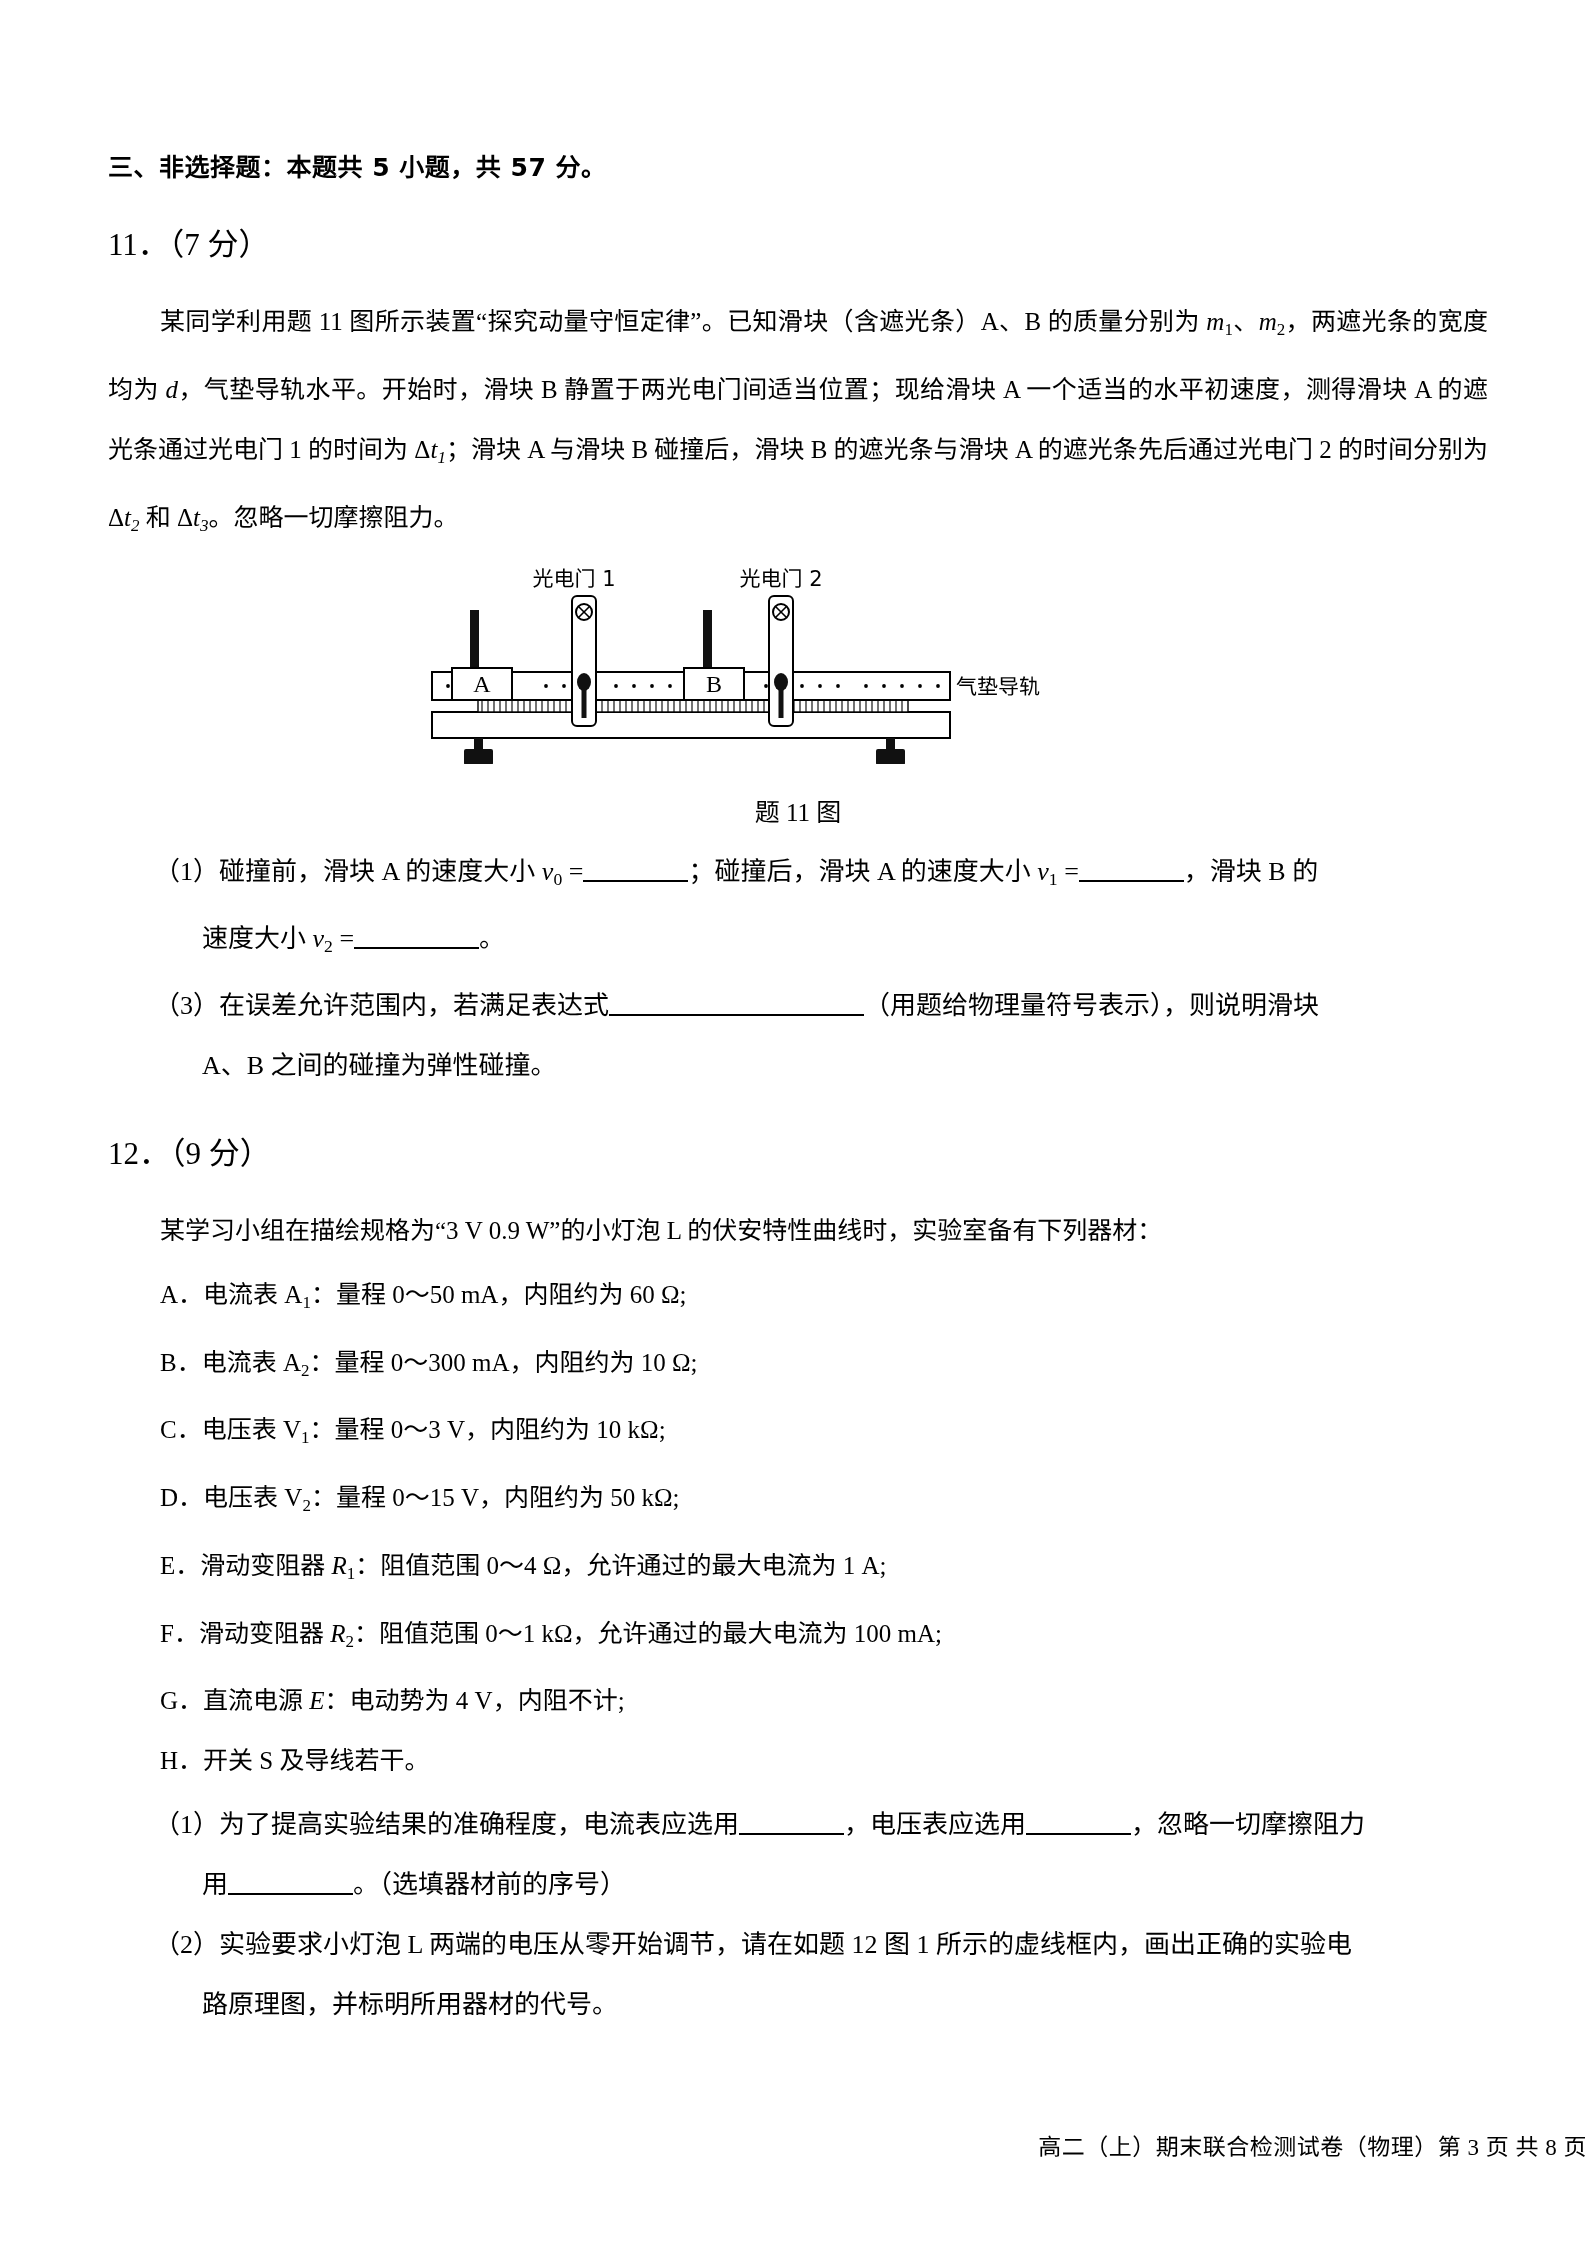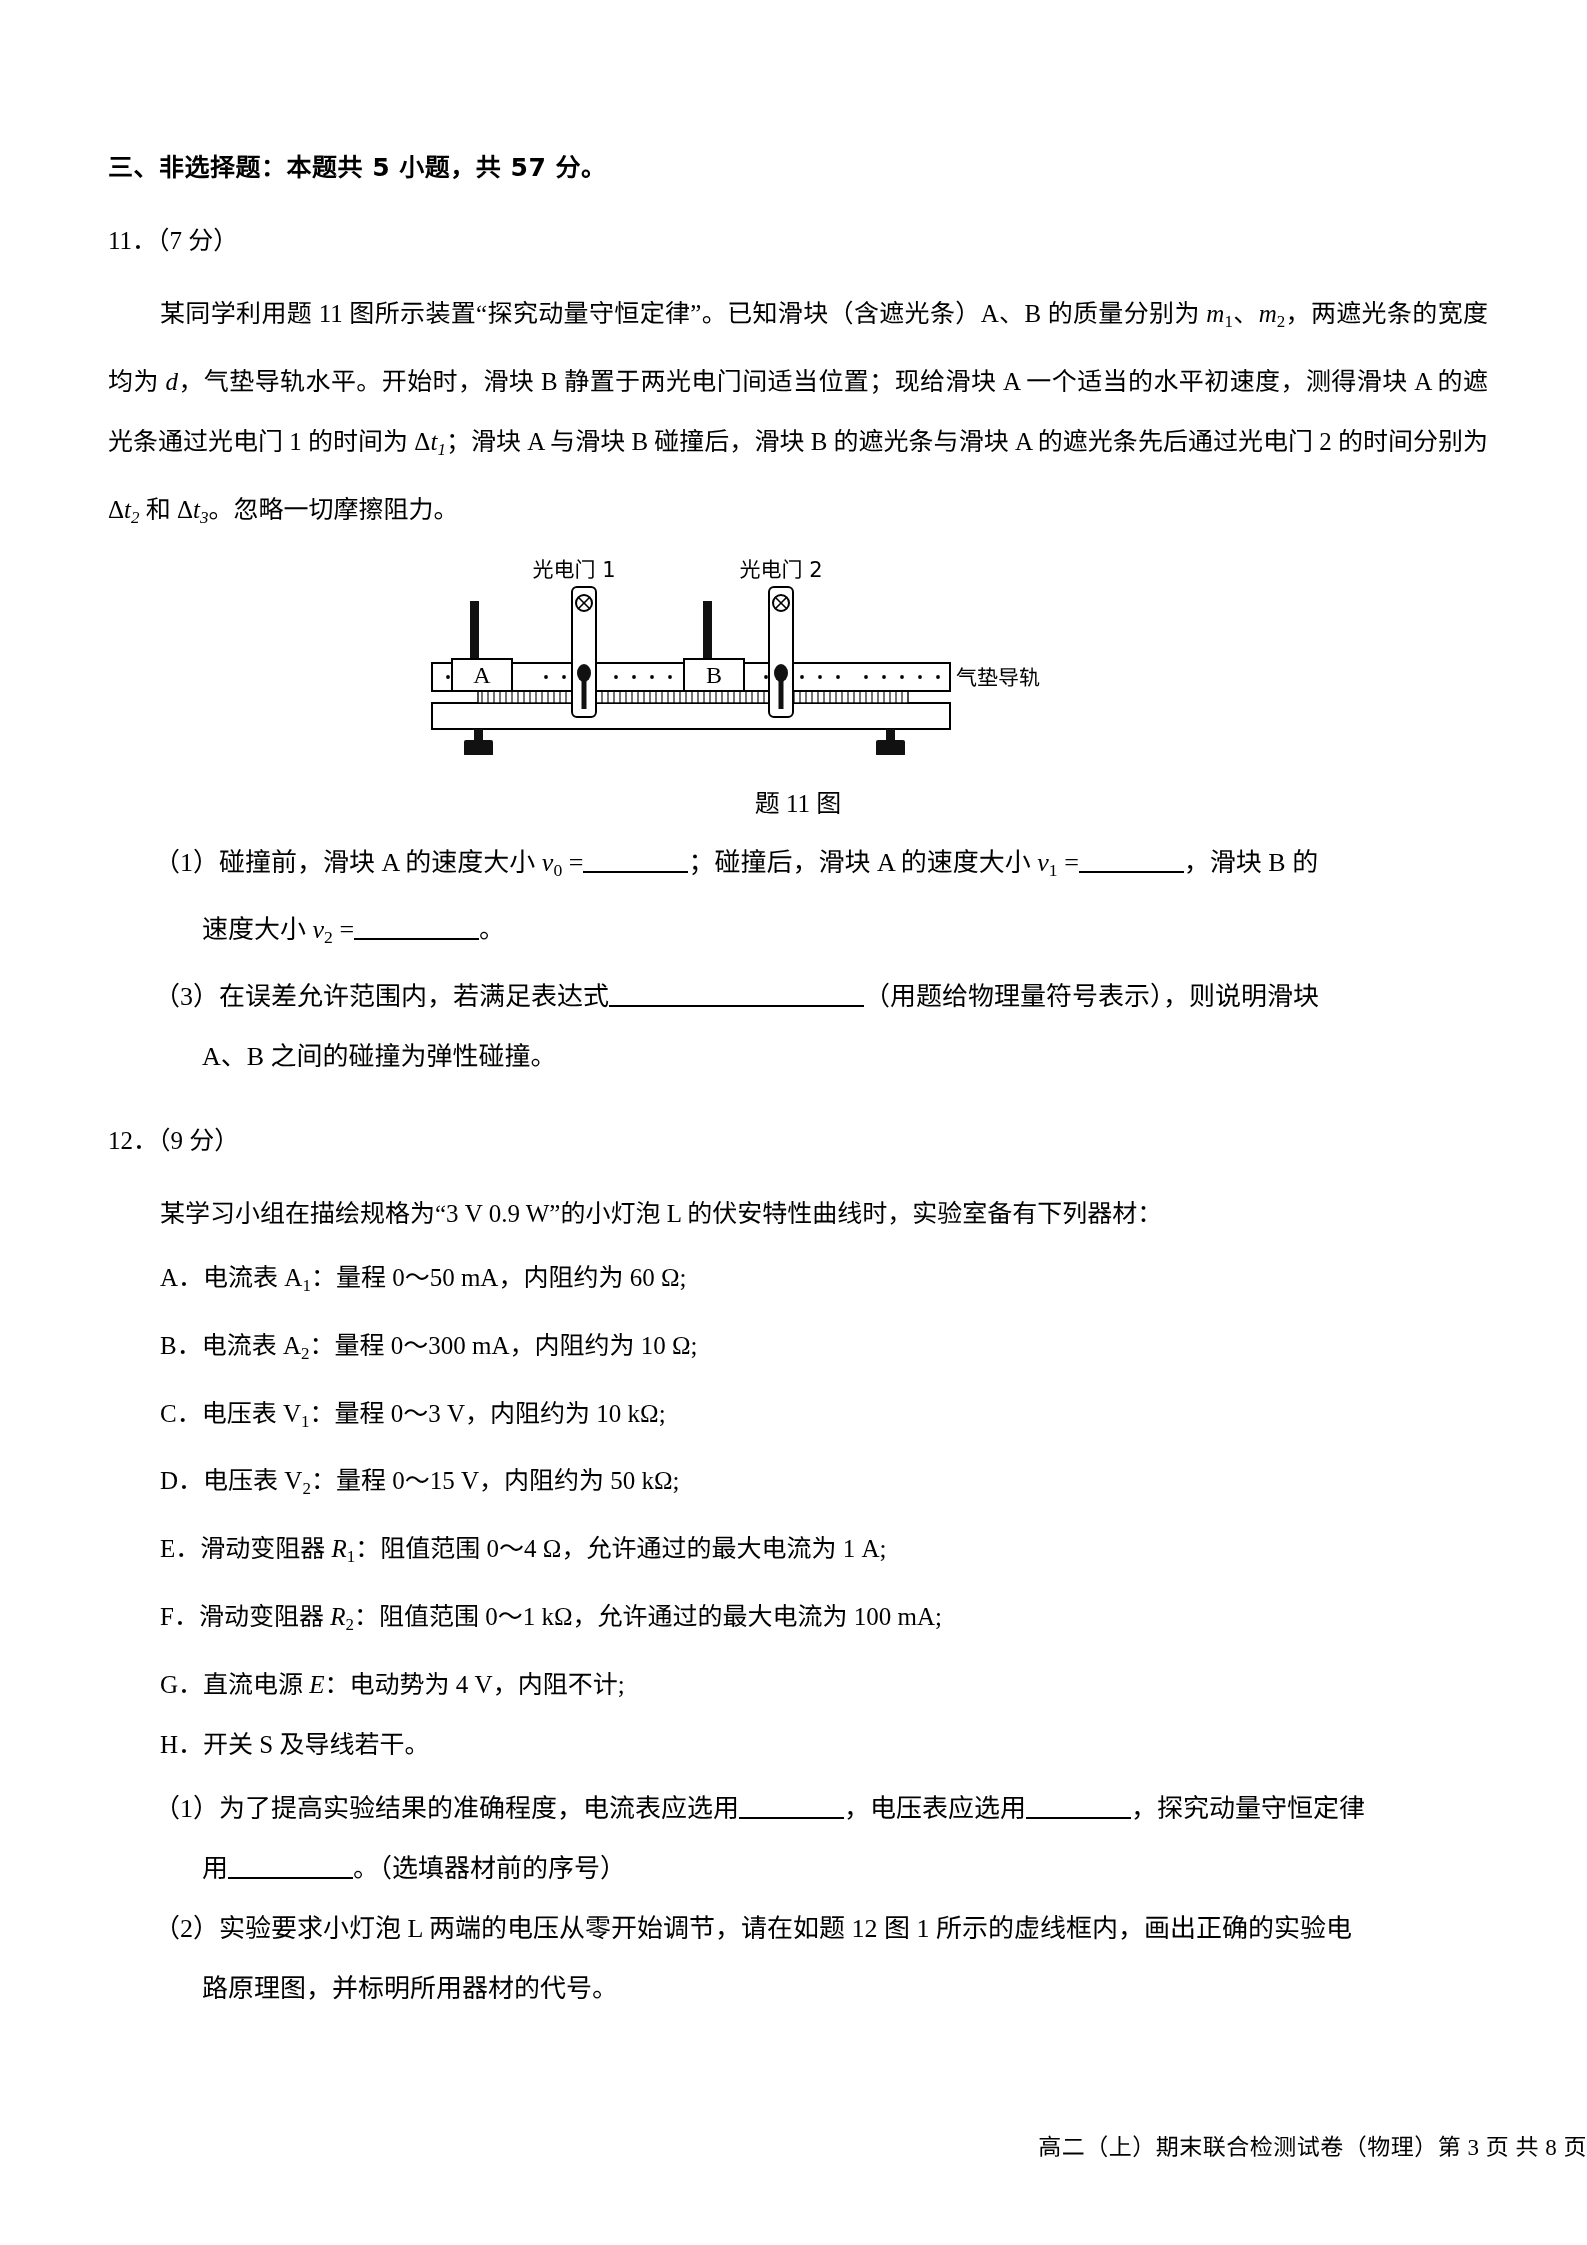--- a/index.html
+++ b/index.html
@@ -33,21 +33,21 @@
     font-family: "DejaVu Sans", "Liberation Sans", sans-serif;
     font-weight: bold;
     font-size: 25px;
     letter-spacing: 0.5px;
     margin: 0 0 38px 0;
     line-height: 1.4;
   }
 
   
   .q-num {
-    font-size: 25px;
+    font-size: 31px;
     margin: 0 0 26px 0;
     line-height: 1.4;
   }
 
   
   .para {
     font-size: 25px;
     line-height: 60px;
     text-align: justify;
     text-justify: inter-ideograph;
@@ -343,21 +343,21 @@
       <span>F．</span><span>滑动变阻器 </span><span class="it">R</span><span class="subn">2</span><span>：阻值范围 0～1 kΩ，允许通过的最大电流为 100 mA;</span>
     </div>
     <div class="equip">
       <span>G．</span><span>直流电源 </span><span class="it">E</span><span>：电动势为 4 V，内阻不计;</span>
     </div>
     <div class="equip">
       <span>H．</span><span>开关 S 及导线若干。</span>
     </div>
 
     <div class="subq" style="margin-top:4px;">
-      <span>（1）</span><span>为了提高实验结果的准确程度，电流表应选用</span><span class="blank b-sm"></span><span>，电压表应选用</span><span class="blank b-sm"></span><span>，探究动量守恒定律</span>
+      <span>（1）</span><span>为了提高实验结果的准确程度，电流表应选用</span><span class="blank b-sm"></span><span>，电压表应选用</span><span class="blank b-sm"></span><span>，忽略一切摩擦阻力</span>
       <span class="cont"><span>用</span><span class="blank b-md"></span><span>。（选填器材前的序号）</span></span>
     </div>
 
     <div class="subq">
       <span>（2）</span><span>实验要求小灯泡 L 两端的电压从零开始调节，请在如题 12 图 1 所示的虚线框内，画出正确的实验电</span>
       <span class="cont">路原理图，并标明所用器材的代号。</span>
     </div>
 
   </div>
 

